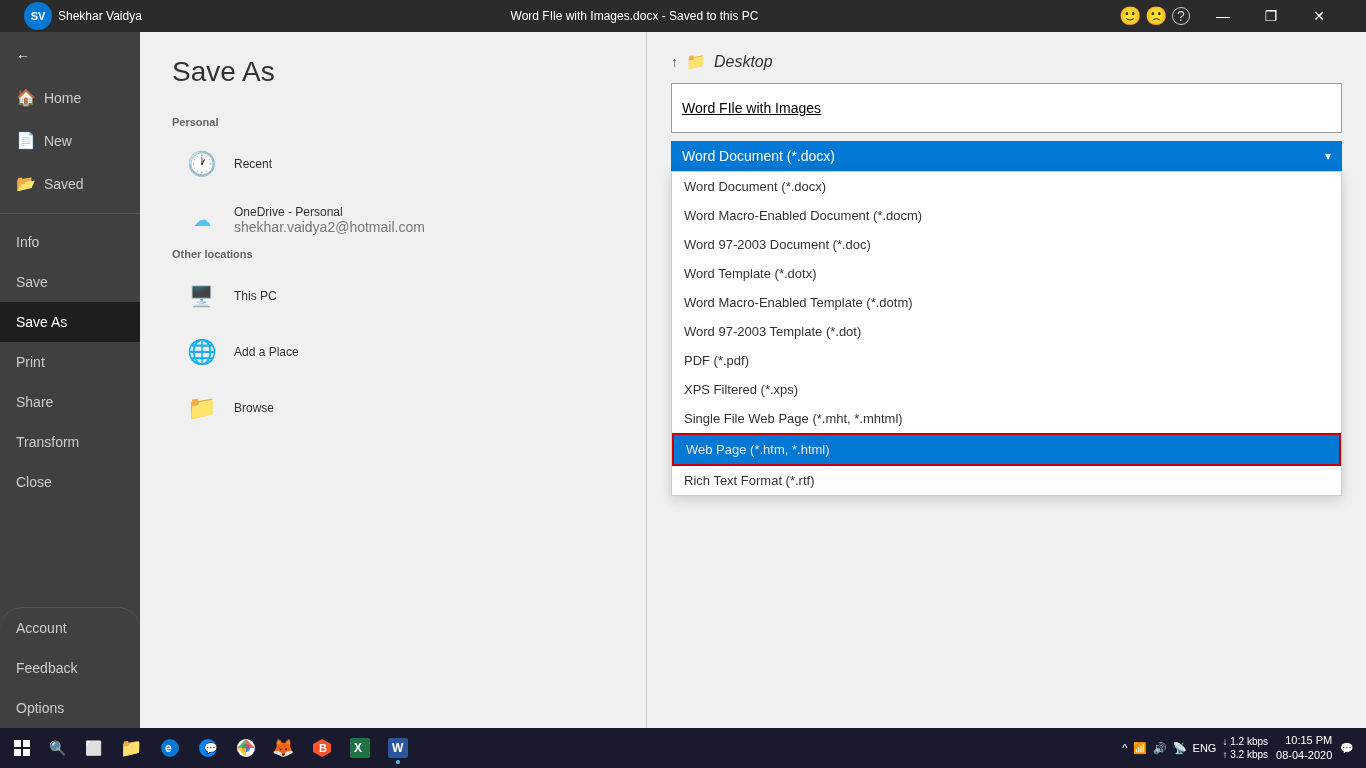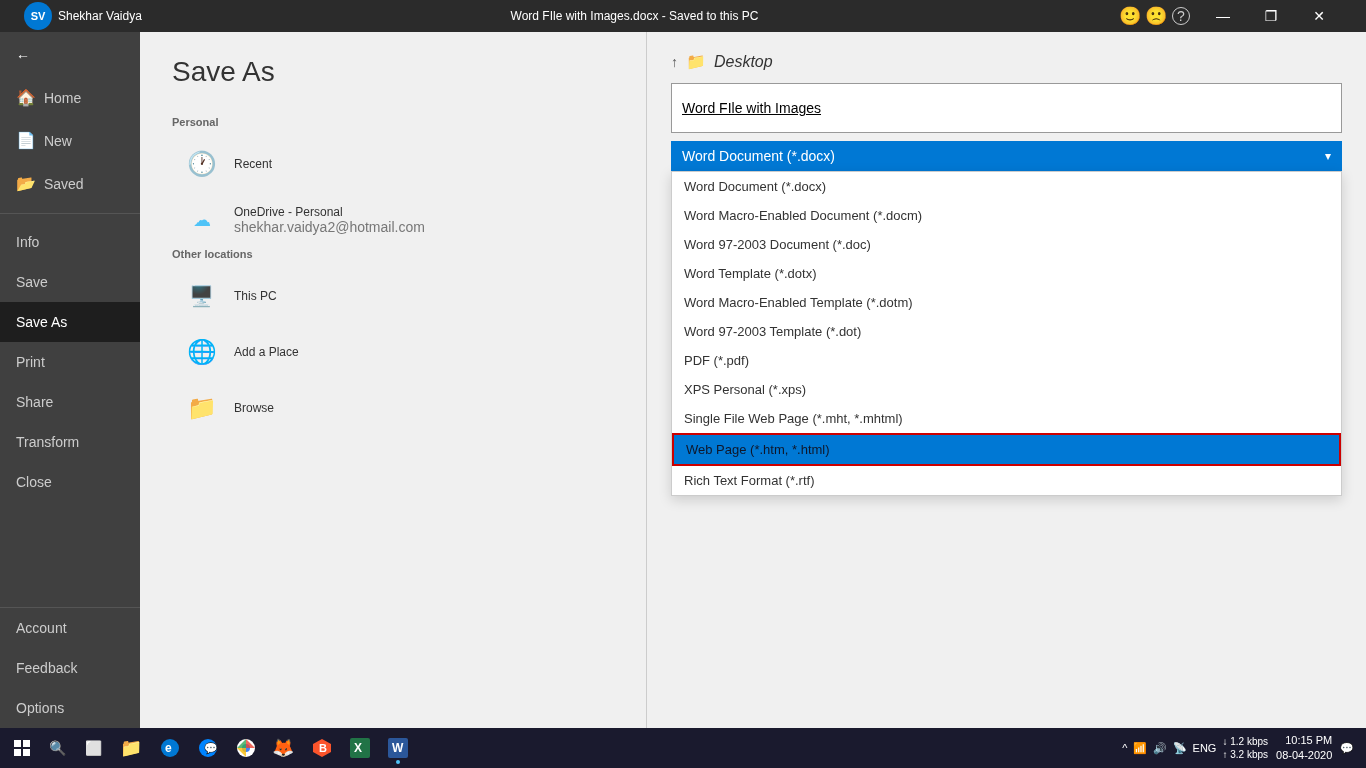--- a/index.html
+++ b/index.html
@@ -53,20 +53,21 @@
       padding: 12px 16px;
       display: flex; align-items: center; gap: 8px;
       cursor: pointer; font-size: 14px; color: #ccc;
     }
     .sidebar-item.active { background: #1e1e1e; color: #fff; }
     .sidebar-item-icon { font-size: 16px; }
     .sidebar-divider { border: none; border-top: 1px solid #555; margin: 8px 0; }
     .sidebar-bottom {
       margin-top: auto;
       border-top: 1px solid #555;
+      border-radius: 22px;
     }
 
     
     .main-content {
       flex: 1;
       background: #f0f0f0;
       padding: 24px 32px;
       overflow-y: auto;
     }
     .page-title {
@@ -147,21 +148,21 @@
       overflow-y: auto;
     }
     .format-option {
       padding: 7px 12px;
       font-size: 13px;
       color: #333;
       cursor: pointer;
     }
     .format-option.selected-highlighted {
       background: #0078d4;
-      color: #0f172a;
+      color: #e5e5e5;
       border: 2px solid #c00;
     }
 
     
     .save-btn {
       position: absolute;
       right: 24px;
       top: 160px;
       padding: 8px 20px;
       background: #f0f0f0;
@@ -355,21 +356,21 @@
       </div>
 
       <div class="format-dropdown">
         <div class="format-option">Word Document (*.docx)</div>
         <div class="format-option">Word Macro-Enabled Document (*.docm)</div>
         <div class="format-option">Word 97-2003 Document (*.doc)</div>
         <div class="format-option">Word Template (*.dotx)</div>
         <div class="format-option">Word Macro-Enabled Template (*.dotm)</div>
         <div class="format-option">Word 97-2003 Template (*.dot)</div>
         <div class="format-option">PDF (*.pdf)</div>
-        <div class="format-option">XPS Personal (*.xps)</div>
+        <div class="format-option">XPS Filtered (*.xps)</div>
         <div class="format-option">Single File Web Page (*.mht, *.mhtml)</div>
         <div class="format-option selected-highlighted">Web Page (*.htm, *.html)</div>
         <div class="format-option">Rich Text Format (*.rtf)</div>
 
       </div>
     </div>
 
     
     <button class="save-btn">
       <span>💾</span>

